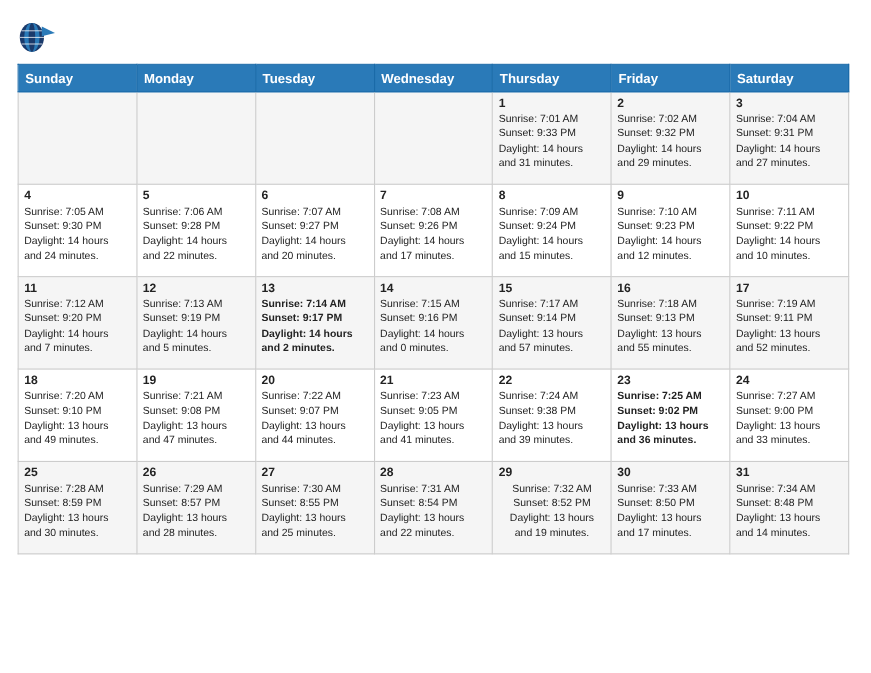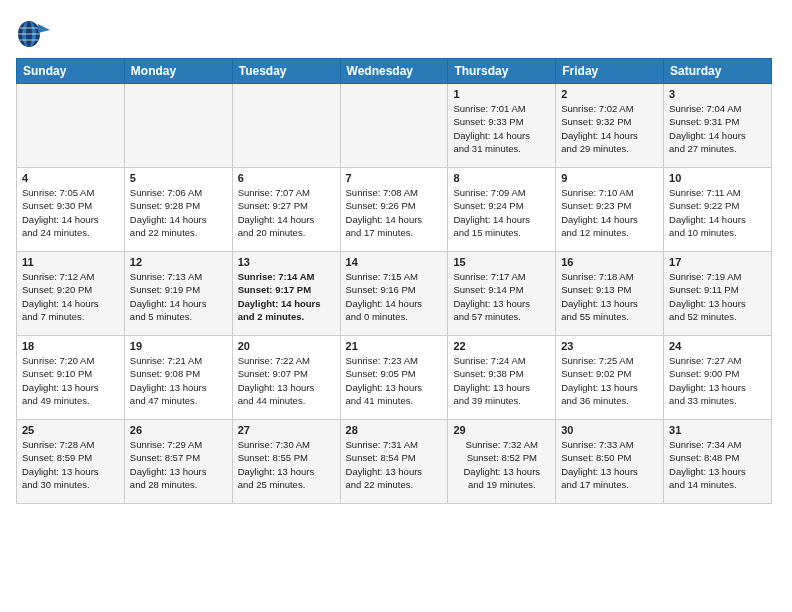--- a/index.html
+++ b/index.html
@@ -291,21 +291,21 @@
           </td>
           <td>
             <span class="day-num">22</span>
             <div class="day-info" style="white-space: pre-line;">Sunrise: 7:24 AM
 Sunset: 9:38 PM
 Daylight: 13 hours
 and 39 minutes.</div>
           </td>
           <td>
             <span class="day-num">23</span>
-            <div class="day-info" style="white-space: pre-line;">Sunrise: 7:25 AM
+            <div class="day-info" style="white-space: pre-line; font-weight: bold;">Sunrise: 7:25 AM
 Sunset: 9:02 PM
 Daylight: 13 hours
 and 36 minutes.</div>
           </td>
           <td>
             <span class="day-num">24</span>
             <div class="day-info" style="white-space: pre-line;">Sunrise: 7:27 AM
 Sunset: 9:00 PM
 Daylight: 13 hours
 and 33 minutes.</div>

